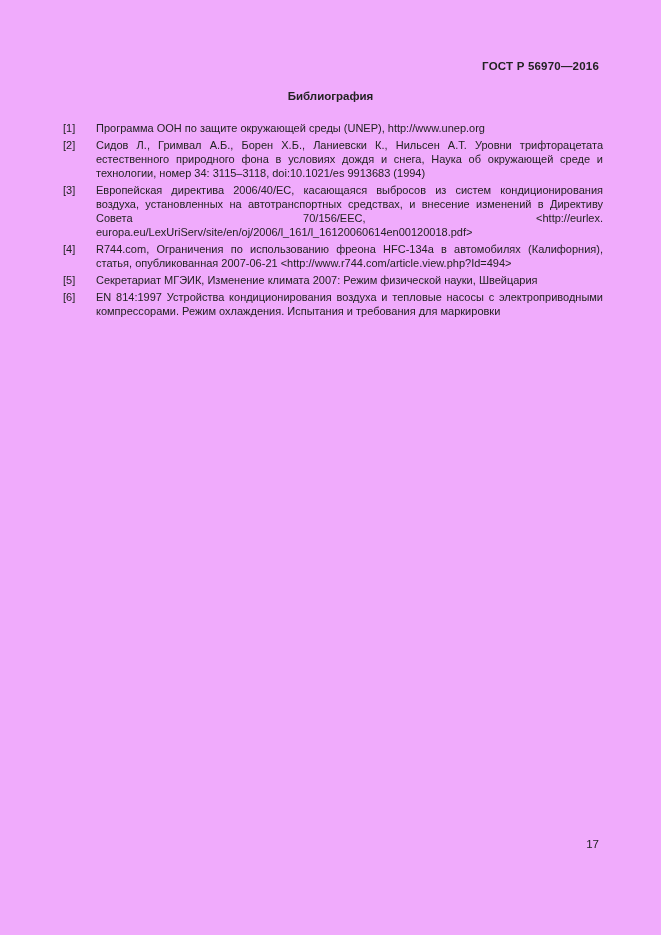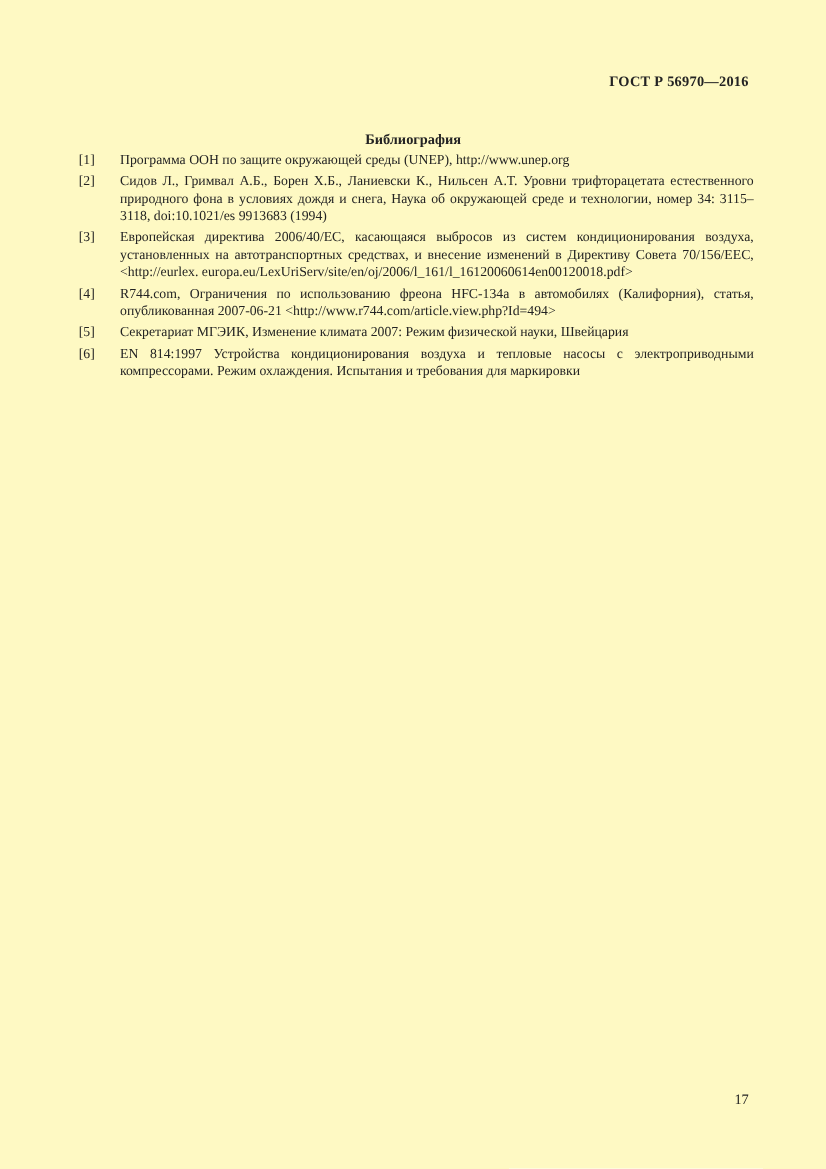--- a/index.html
+++ b/index.html
@@ -4,37 +4,37 @@
 <style>
   html, body {
     margin: 0;
     padding: 0;
     background: #ffffff;
   }
   .page {
     position: relative;
     width: 661px;
     height: 935px;
-    background: #fef9c3;
-    font-family: Liberation Serif, serif;
+    background: #f0abfc;
+    font-family: Liberation Sans, sans-serif;
     color: #232323;
     overflow: hidden;
   }
   .doc-header {
     position: absolute;
     top: 60px;
     right: 62px;
     font-size: 11.5px;
     font-weight: bold;
     letter-spacing: 0.2px;
     white-space: nowrap;
   }
   .doc-title {
     position: absolute;
-    top: 106px;
+    top: 90px;
     left: 0;
     right: 0;
     text-align: center;
     font-size: 11.5px;
     font-weight: bold;
   }
   .refs {
     position: absolute;
     top: 121px;
     left: 63px;
@@ -54,21 +54,20 @@
   .ref-text {
     flex: 1 1 auto;
     text-align: justify;
     word-break: break-word;
   }
   .page-number {
     position: absolute;
     top: 838px;
     right: 62px;
     font-size: 11.5px;
-    margin-top: 36px;
   }
 </style>
 </head>
 <body>
 
 <div class="page">
 
   <div class="doc-header">ГОСТ Р 56970—2016</div>
 
   <div class="doc-title">Библиография</div>

